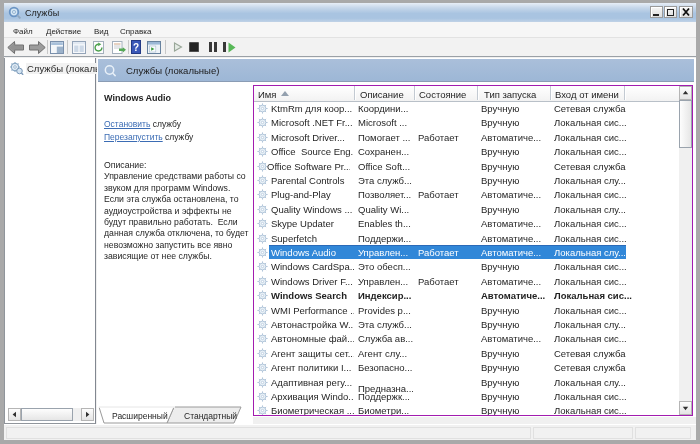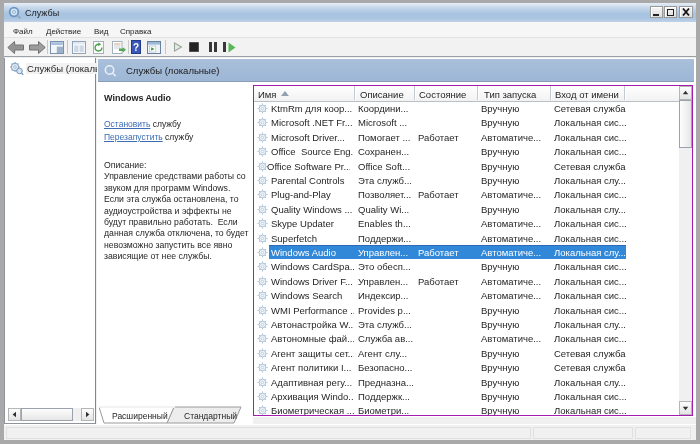--- a/index.html
+++ b/index.html
@@ -434,21 +434,21 @@
               <line x1="9.1" y1="1.9" x2="8" y2="3"></line>
               <line x1="3" y1="8" x2="1.9" y2="9.1"></line>
             </g>
           </svg>
           <span style="position:absolute;left:17px;top:2px;width:83px;white-space:nowrap;overflow:hidden">Windows Driver F...</span>
           <span style="position:absolute;left:104px;top:2px;width:55px;white-space:nowrap;overflow:hidden">Управлен...</span>
           <span style="position:absolute;left:164px;top:2px;width:60px;white-space:nowrap;overflow:hidden">Работает</span>
           <span style="position:absolute;left:227px;top:2px;width:70px;white-space:nowrap;overflow:hidden">Автоматиче...</span>
           <span style="position:absolute;left:300px;top:2px;width:88px;white-space:nowrap;overflow:hidden">Локальная сис...</span>
         </div>
-        <div style="position: absolute; left: 0px; top: 187.2px; width: 425px; height: 14.4px;">
+        <div style="position: absolute; left: 0px; top: 187.2px; width: 425px; height: 14.4px; font-weight: bold;">
           <svg width="11" height="11" viewBox="0 0 11 11" style="position:absolute;left:3px;top:2px">
             <circle cx="5.5" cy="5.5" r="3.4" fill="#e9f1f7" stroke="#b2c6da" stroke-width="1"></circle>
             <circle cx="5.5" cy="5.5" r="1.2" fill="#fff" stroke="#b2c6da" stroke-width="0.8"></circle>
             <g stroke="#b2c6da" stroke-width="1">
               <line x1="5.5" y1="0.4" x2="5.5" y2="2"></line>
               <line x1="5.5" y1="9" x2="5.5" y2="10.6"></line>
               <line x1="0.4" y1="5.5" x2="2" y2="5.5"></line>
               <line x1="9" y1="5.5" x2="10.6" y2="5.5"></line>
               <line x1="1.9" y1="1.9" x2="3" y2="3"></line>
               <line x1="8" y1="8" x2="9.1" y2="9.1"></line>
@@ -570,21 +570,21 @@
               <line x1="5.5" y1="9" x2="5.5" y2="10.6"></line>
               <line x1="0.4" y1="5.5" x2="2" y2="5.5"></line>
               <line x1="9" y1="5.5" x2="10.6" y2="5.5"></line>
               <line x1="1.9" y1="1.9" x2="3" y2="3"></line>
               <line x1="8" y1="8" x2="9.1" y2="9.1"></line>
               <line x1="9.1" y1="1.9" x2="8" y2="3"></line>
               <line x1="3" y1="8" x2="1.9" y2="9.1"></line>
             </g>
           </svg>
           <span style="position:absolute;left:17px;top:2px;width:83px;white-space:nowrap;overflow:hidden">Адаптивная регу...</span>
-          <span style="position:absolute;left:104px;top:2px;width:55px;white-space:nowrap;overflow:hidden">Предназна...</span>
+          <span style="position:absolute;left:104px;top:8px;width:55px;white-space:nowrap;overflow:hidden">Предназна...</span>
           <span style="position:absolute;left:227px;top:2px;width:70px;white-space:nowrap;overflow:hidden">Вручную</span>
           <span style="position:absolute;left:300px;top:2px;width:88px;white-space:nowrap;overflow:hidden">Локальная слу...</span>
         </div>
         <div style="position: absolute; left: 0px; top: 288px; width: 425px; height: 14.4px;">
           <svg width="11" height="11" viewBox="0 0 11 11" style="position:absolute;left:3px;top:2px">
             <circle cx="5.5" cy="5.5" r="3.4" fill="#e9f1f7" stroke="#b2c6da" stroke-width="1"></circle>
             <circle cx="5.5" cy="5.5" r="1.2" fill="#fff" stroke="#b2c6da" stroke-width="0.8"></circle>
             <g stroke="#b2c6da" stroke-width="1">
               <line x1="5.5" y1="0.4" x2="5.5" y2="2"></line>
               <line x1="5.5" y1="9" x2="5.5" y2="10.6"></line>

